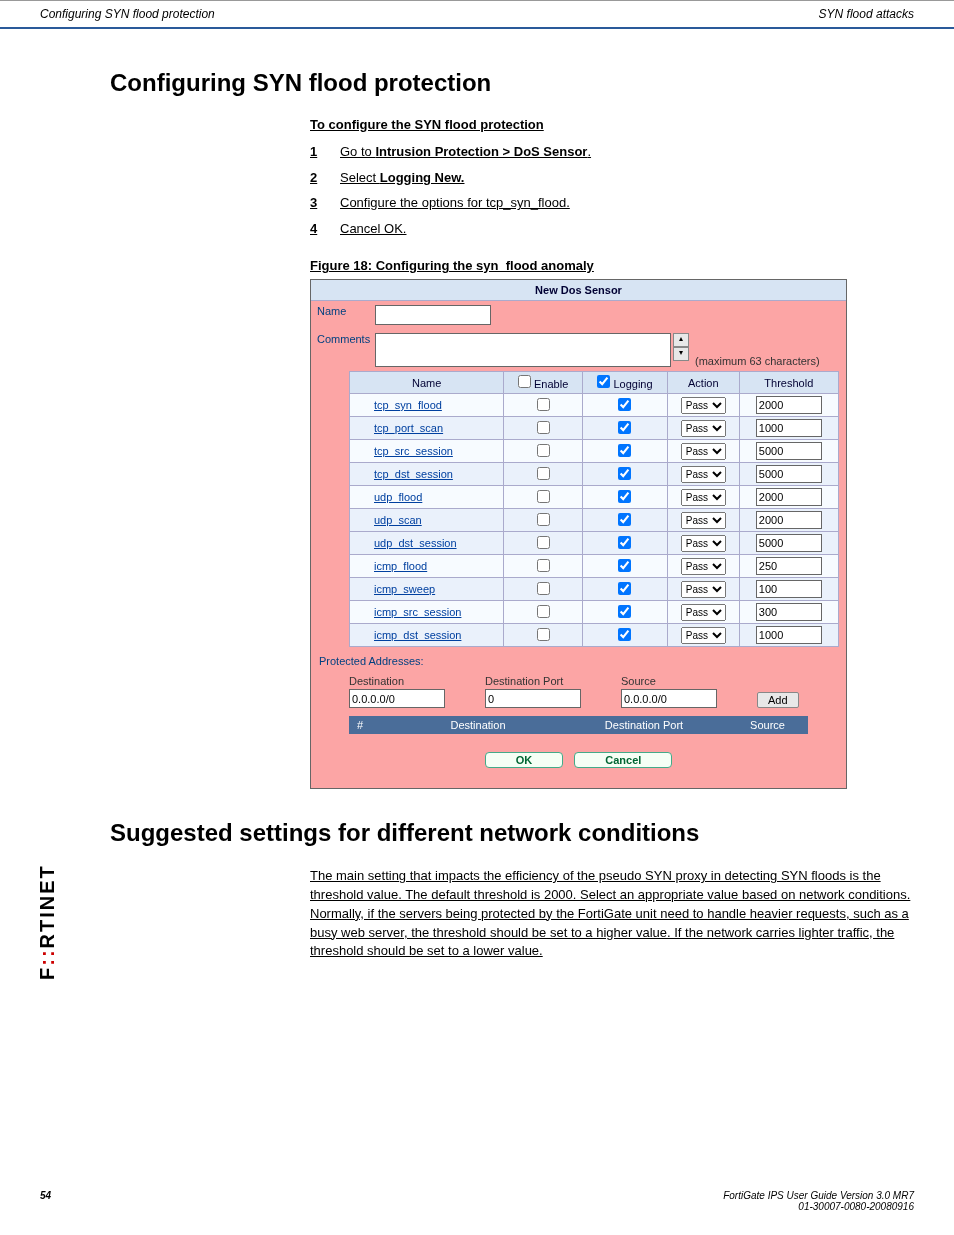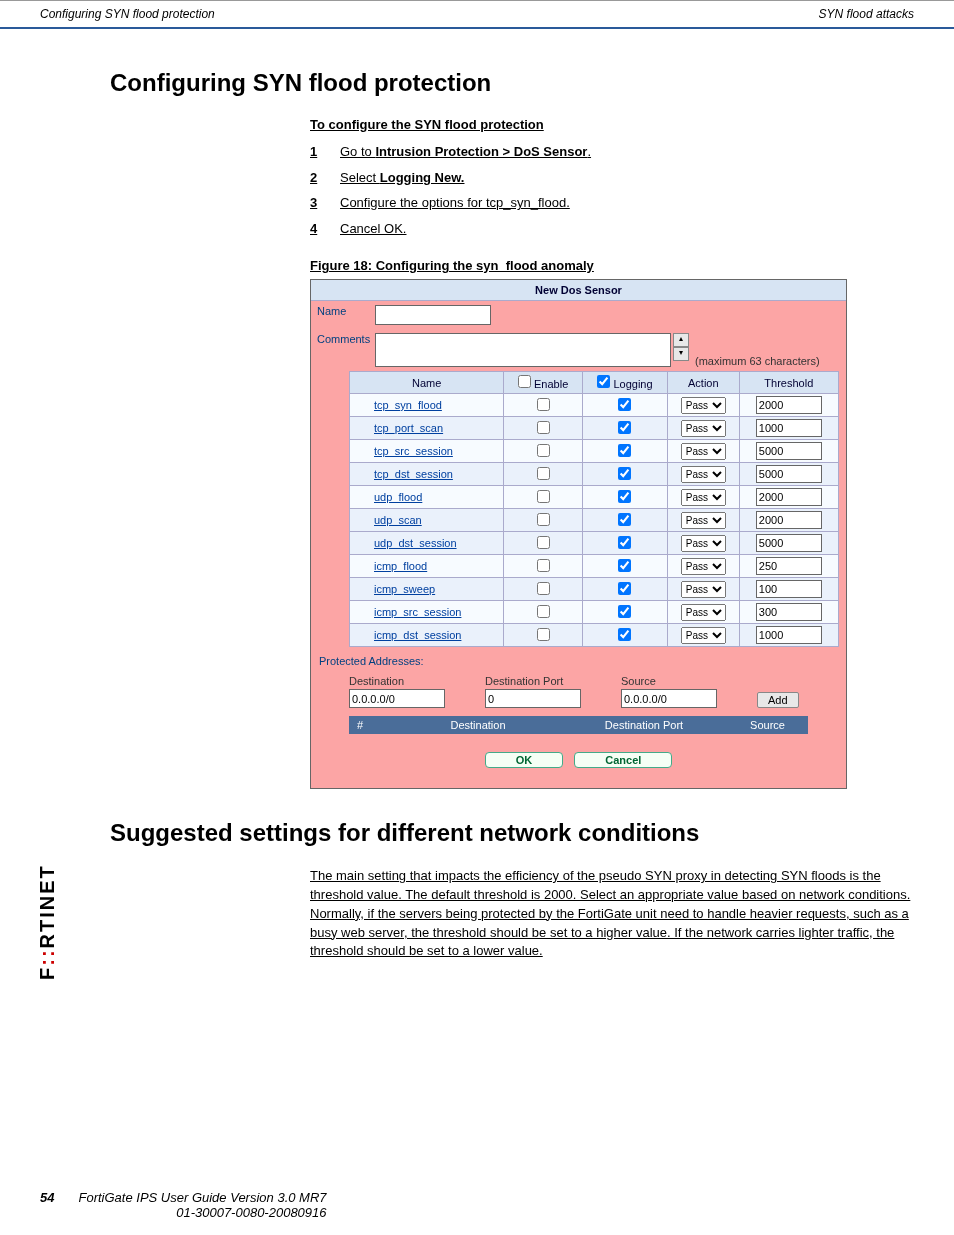--- a/index.html
+++ b/index.html
@@ -121,22 +121,22 @@
     font-weight: bold;
     font-size: 20px;
     letter-spacing: 2px;
     color: #000;
   }
   .side-logo .red { color: #c00; }
 
   .footer {
     position: absolute;
     left: 40px; right: 40px; top: 1190px;
-    display:flex; 
-    font-style: italic; font-size: 13px;
+    display:flex; justify-content: space-between;
+    font-style: italic; font-size: 10px;
   }
   .footer .pn { font-weight: bold; font-style: italic; }
   .footer .right { text-align: right; margin-left: 24px; }
 </style>
 </head>
 <body>
 
 <div class="header-bar">
   <span>Configuring SYN flood protection</span>
   <span>SYN flood attacks</span>

